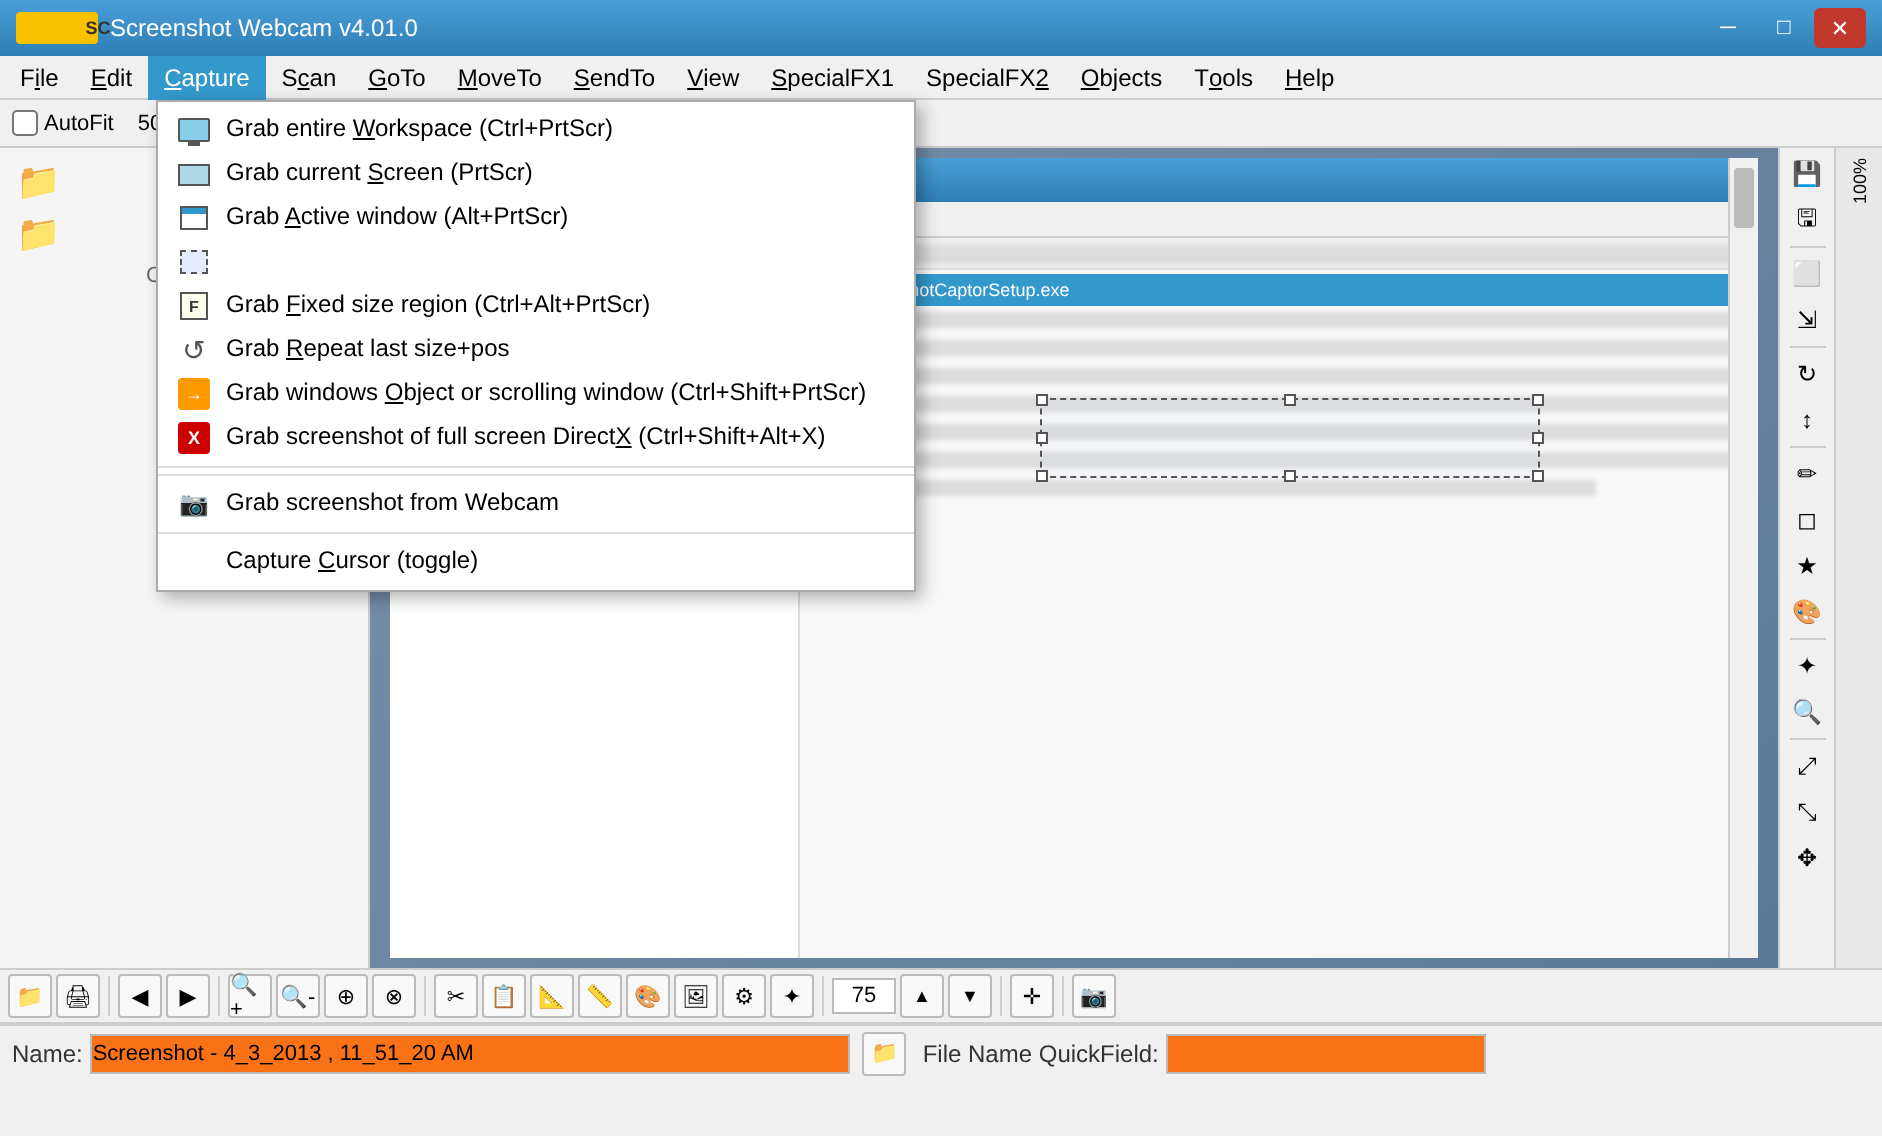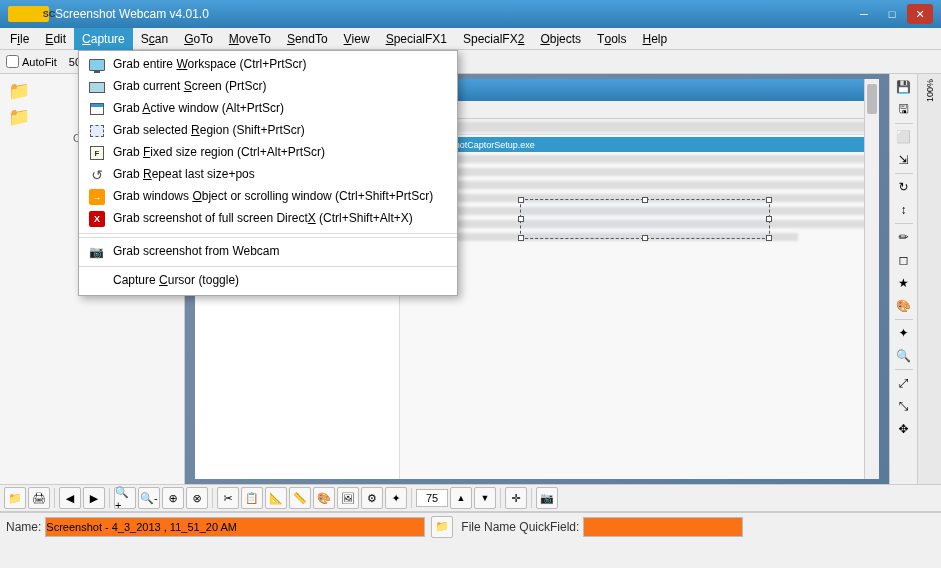--- a/index.html
+++ b/index.html
@@ -546,21 +546,20 @@
     <div class="dd-icon">
       <div class="icon-window"></div>
     </div>
     <span>Grab <span style="text-decoration:underline">A</span>ctive window (Alt+PrtScr)</span>
   </div>
 
   <div class="dd-item">
     <div class="dd-icon">
       <div class="icon-region"></div>
     </div>
-    <span>Grab selected <span style="text-decoration:underline">R</span>egion (Shift+PrtScr)</span>
   </div>
 
   <div class="dd-item">
     <div class="dd-icon">
       <div class="icon-fixed">F</div>
     </div>
     <span>Grab <span style="text-decoration:underline">F</span>ixed size region (Ctrl+Alt+PrtScr)</span>
   </div>
 
   <div class="dd-item">

